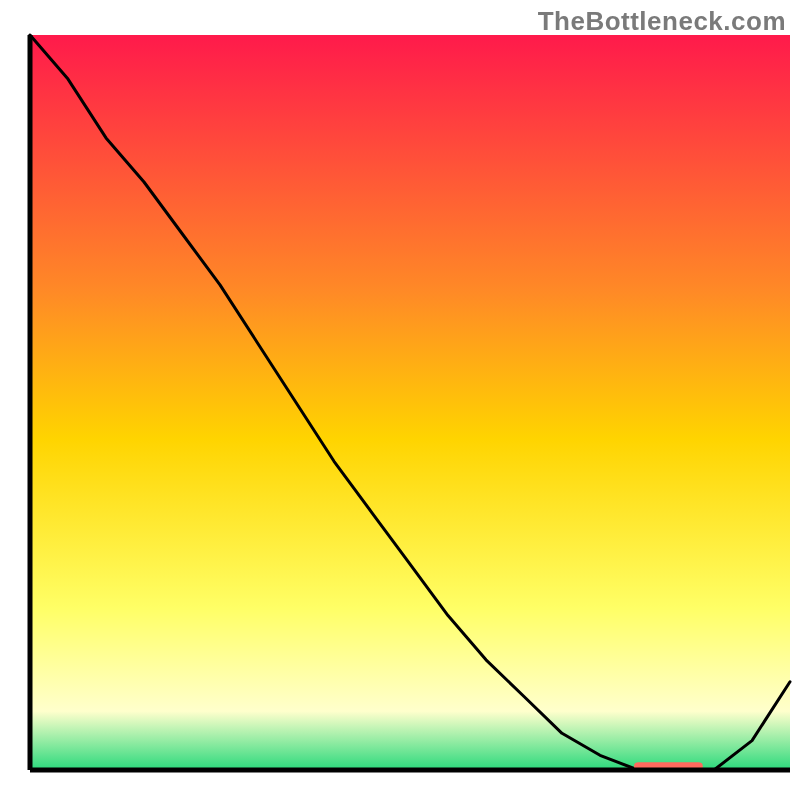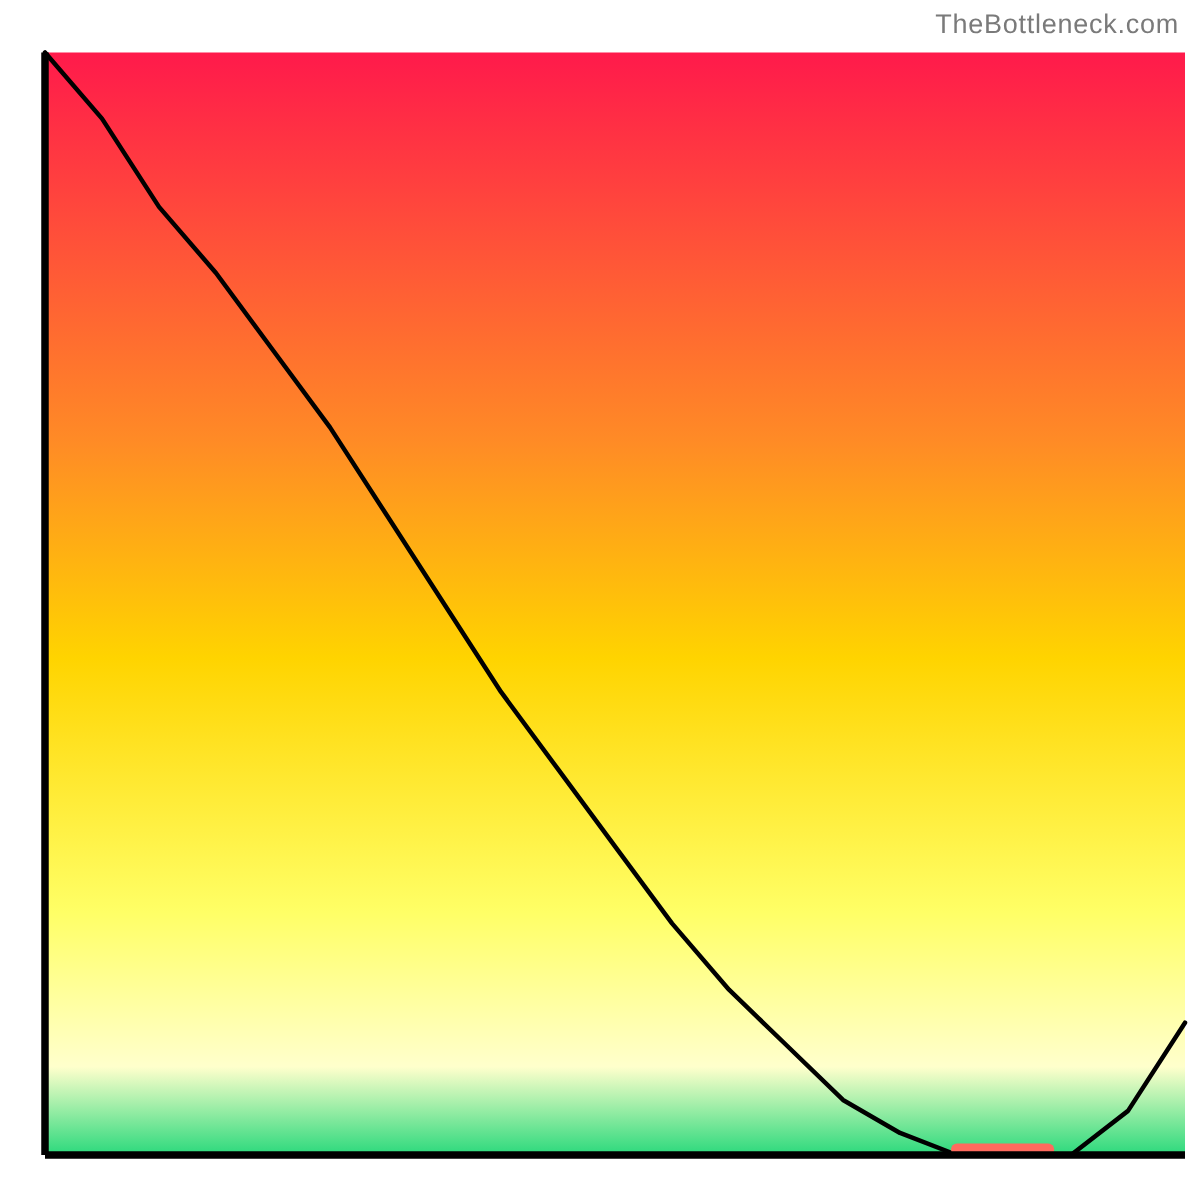--- a/index.html
+++ b/index.html
@@ -13,22 +13,22 @@
   }
   .stage {
     position: relative;
     width: 800px;
     height: 800px;
   }
   .watermark {
     position: absolute;
     top: 6px;
     right: 14px;
-    font-size: 18px;
-    font-weight: 400;
+    font-size: 26px;
+    font-weight: 700;
     color: #7a7a7a;
     letter-spacing: 0.5px;
     user-select: none;
   }
   svg.plot {
     position: absolute;
     left: 0;
     top: 0;
     width: 800px;
     height: 800px;

